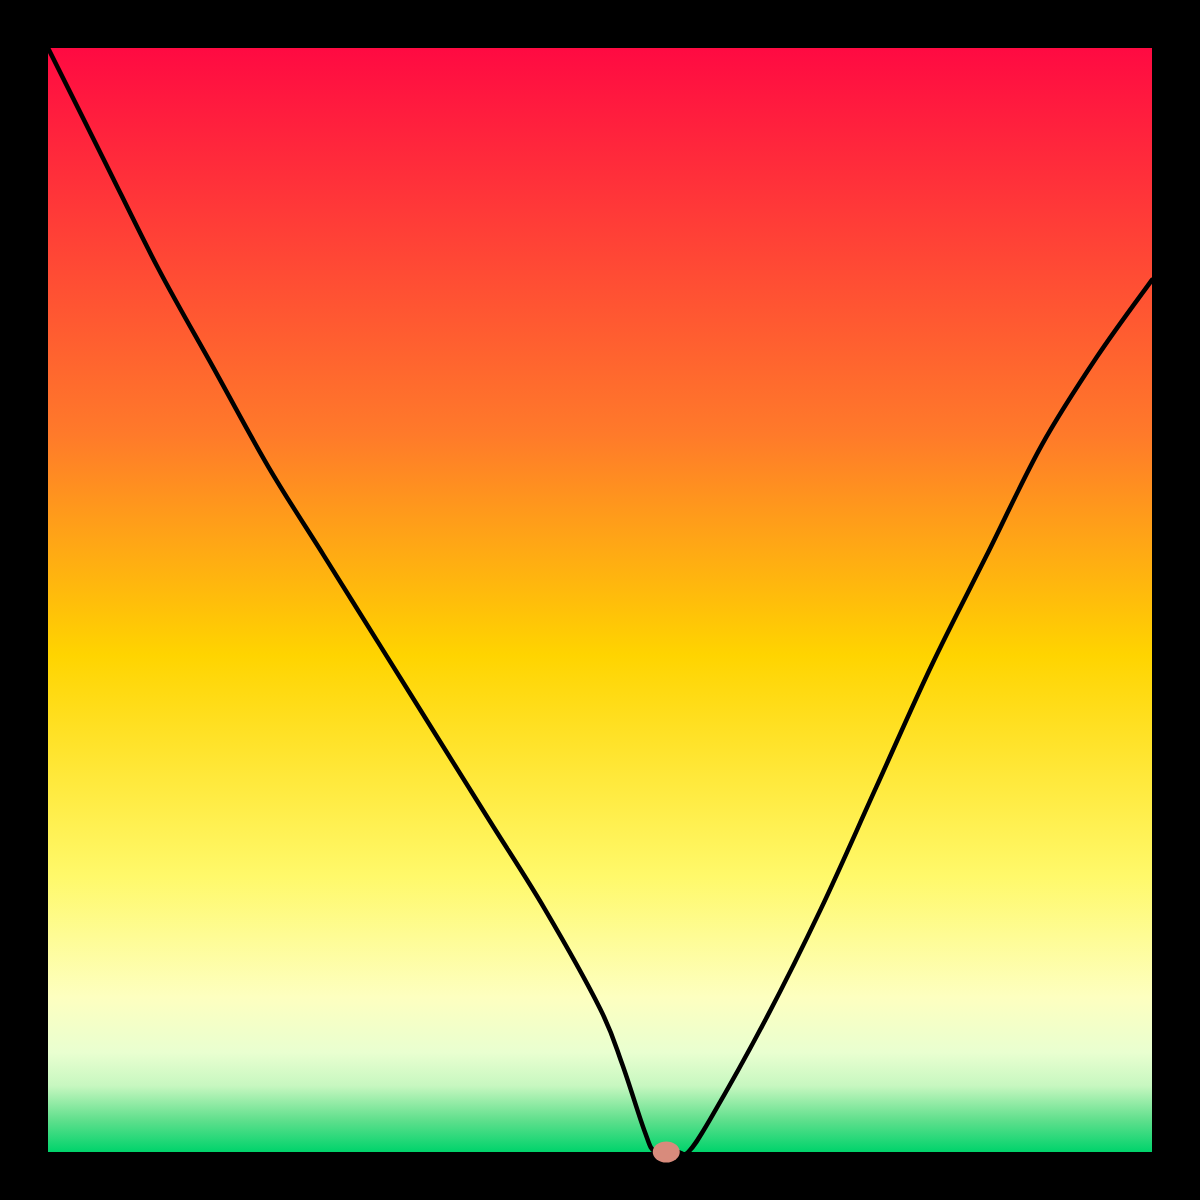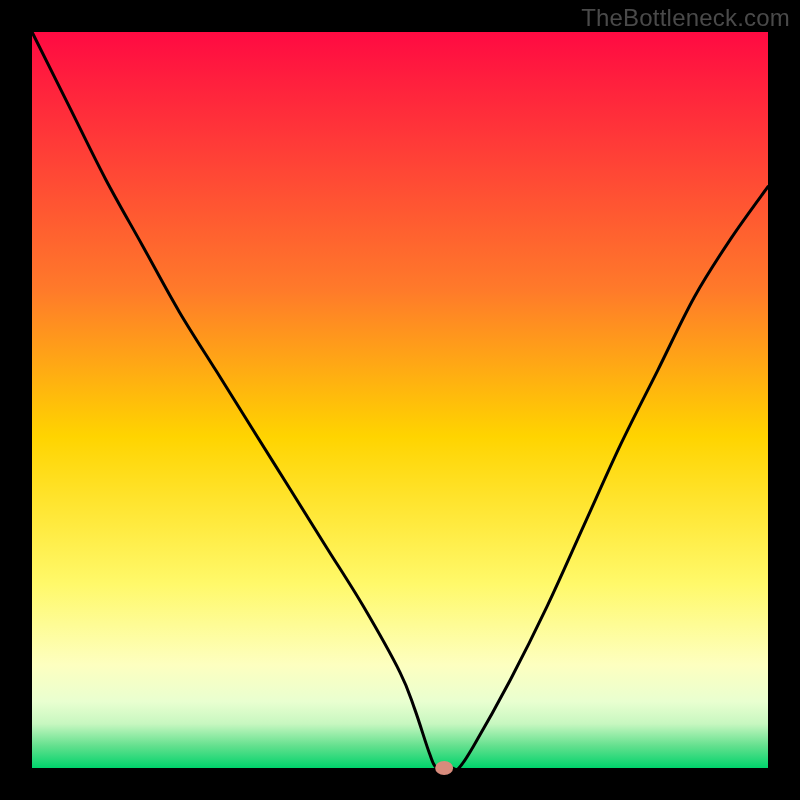--- a/index.html
+++ b/index.html
@@ -30,21 +30,20 @@
   svg {
     position: absolute;
     left: 0;
     top: 0;
   }
 </style>
 </head>
 <body>
 
 <div class="frame">
-  <div class="watermark">TheBottleneck.com</div>
 
   <svg id="chart-svg" width="800" height="800">
     <defs>
       <linearGradient id="bg-grad" x1="0" y1="0" x2="0" y2="1">
           <stop offset="0%" stop-color="#ff0a42"></stop>
           <stop offset="35%" stop-color="#ff7a2a"></stop>
           <stop offset="55%" stop-color="#ffd400"></stop>
           <stop offset="75%" stop-color="#fff96a"></stop>
           <stop offset="86%" stop-color="#fdffc0"></stop>
           <stop offset="91%" stop-color="#e9ffd0"></stop>

